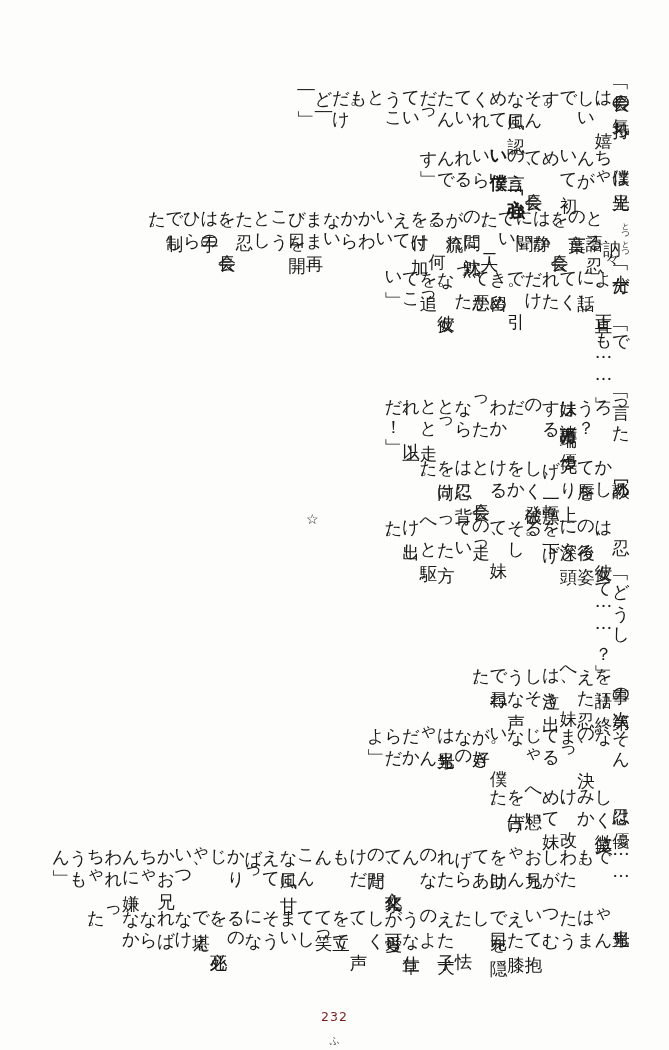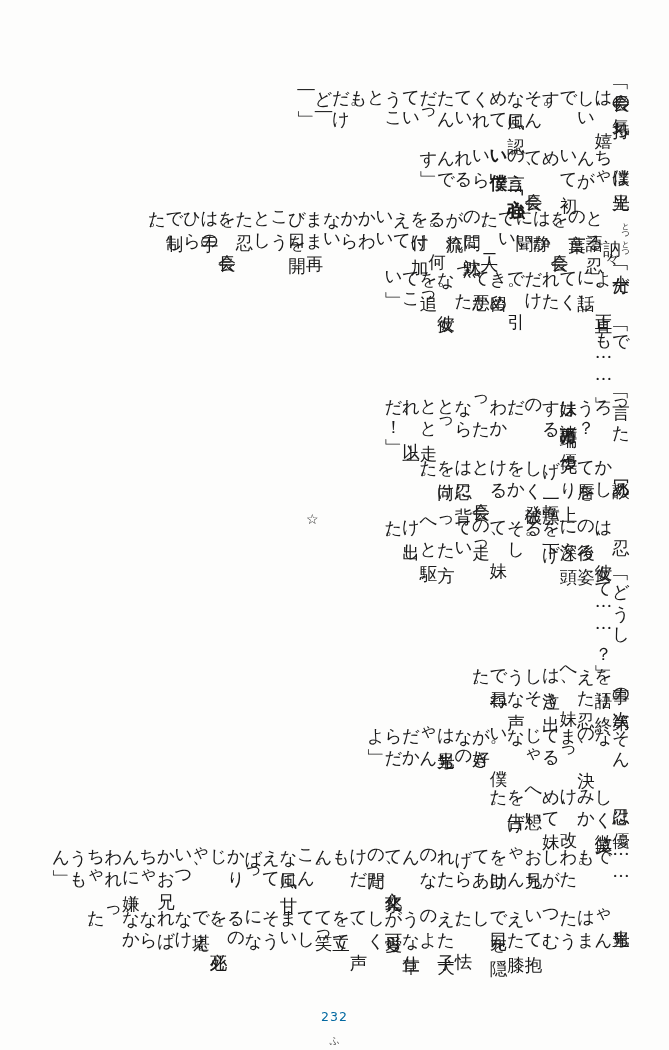--- a/index.html
+++ b/index.html
@@ -73,21 +73,21 @@
     line-height: 1;
   }
   #page-number {
     position: absolute;
     bottom: 26px;
     left: 0;
     width: 100%;
     text-align: center;
     font-size: 12.5px;
     font-family: "DejaVu Sans", "Liberation Sans", sans-serif;
-    color: #0369a1;
+    color: #7f1d1d;
     letter-spacing: 1px;
   }
   #footer-mark {
     position: absolute;
     bottom: 2px;
     left: 50%;
     transform: translateX(-50%);
     font-size: 10px;
     color: #555;
   }

